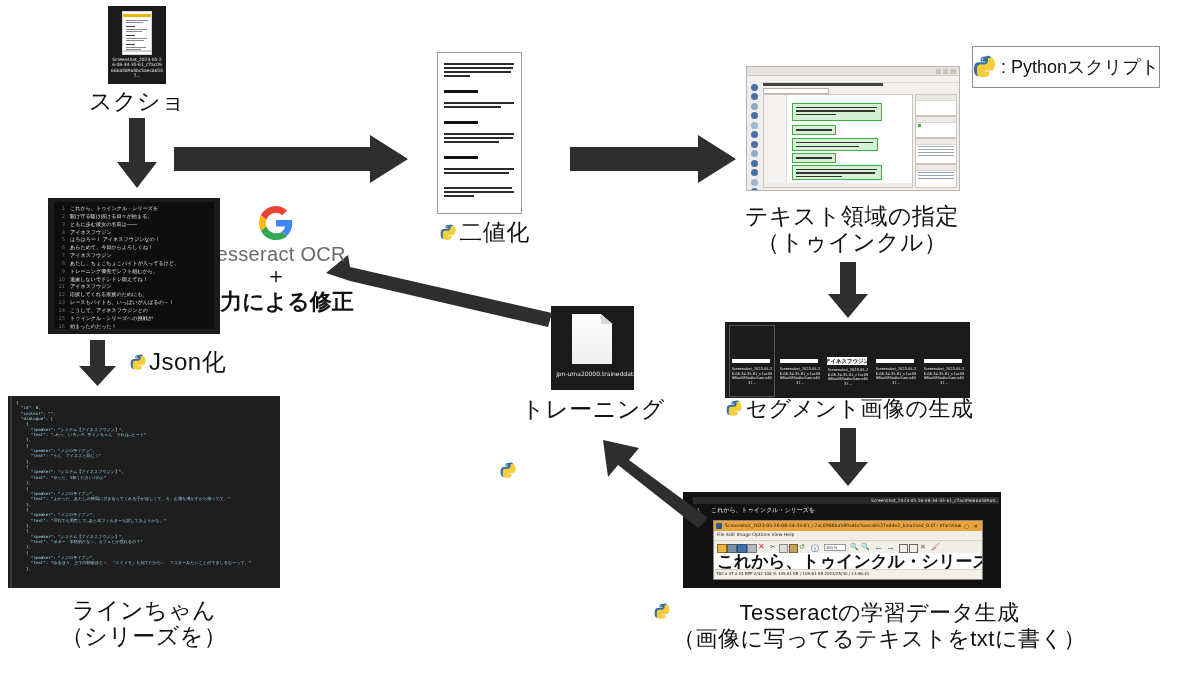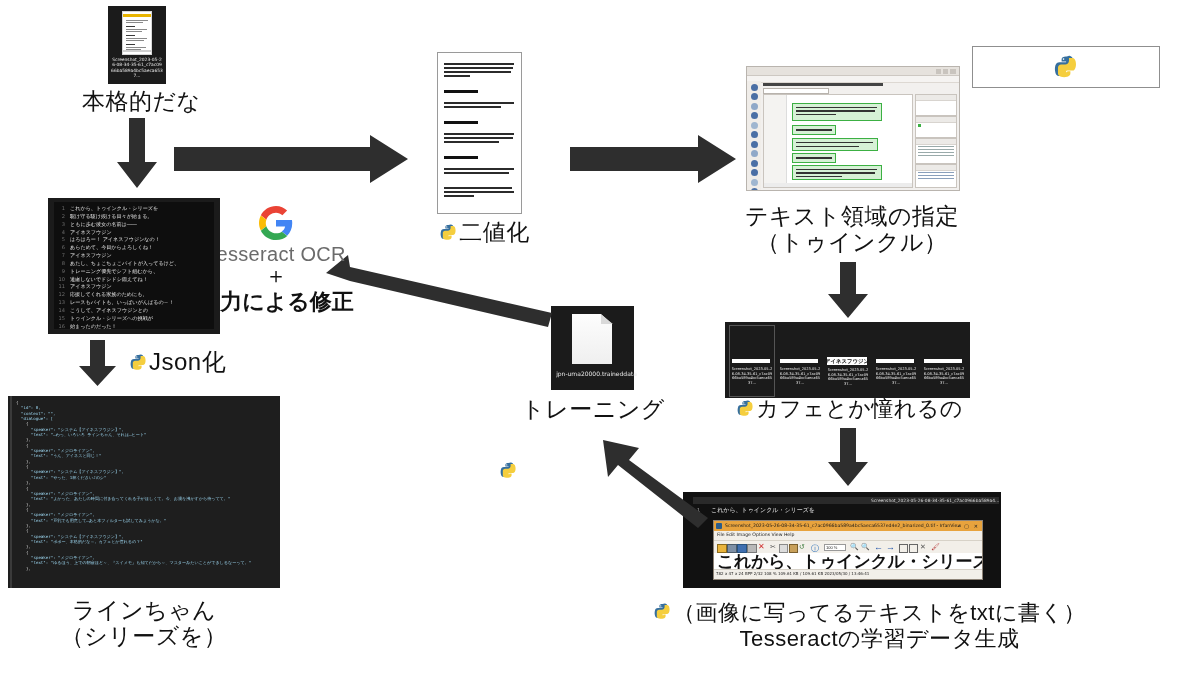--- a/index.html
+++ b/index.html
@@ -89,20 +89,21 @@
 </head>
 <body>
 
 <div class="legend" style="left:972px;top:46px;width:186px;height:40px;">
   <span class="pylogo">
     <svg width="24" height="24" viewBox="0 0 64 64">
       <path fill="#366f9e" d="M31.9 4c-6.9 0-11.6 2.1-11.6 7.2v6h11.9v1.9H14.7c-5.2 0-9.7 3.1-11.1 9.1-1.6 6.9-1.7 11.2 0 18.4 1.3 5.4 4.3 9.2 9.5 9.2h5.3v-8.3c0-5.9 5.1-11.1 11.1-11.1h11.8c5 0 9-4.1 9-9.1V11.2C50.3 6.3 46.1 2.6 41.2 1.8 38.2 1.3 35 4 31.9 4zm-6.4 4.6c1.2 0 2.2 1 2.2 2.3s-1 2.2-2.2 2.2c-1.3 0-2.3-1-2.3-2.2s1-2.3 2.3-2.3z"></path>
       <path fill="#f5ce3e" d="M52.1 19.1v8.1c0 6.2-5.2 11.3-11.1 11.3H29.2c-4.9 0-9 4.2-9 9.1v17.1c0 4.9 4.2 7.7 9 9.1 5.7 1.7 11.2 2 18-0 4.6-1.3 9-4 9-9.1v-6.8H44.4v-1.9h17.8c5.2 0 7.1-3.6 8.9-9.1 1.9-5.6 1.8-11-0-18.4-1.3-5.3-3.7-9.1-8.9-9.1h-10.1zm-6.7 37.2c1.3 0 2.3 1 2.3 2.2 0 1.3-1 2.3-2.3 2.3-1.2 0-2.2-1-2.2-2.3 0-1.2 1-2.2 2.2-2.2z" transform="translate(-8,-10) scale(0.92)"></path>
     </svg>
   </span>
+  <span class="t">: Pythonスクリプト</span>
 </div>
 
 <div class="thumbtile" style="left:108px;top:6px;width:58px;height:78px;padding:5px 3px;box-sizing:border-box;">
   <div class="thumbimg" style="width:28px;height:44px;">
     <div class="minipage">
       <div class="minibar" style="top:2px;height:3px;"></div>
       <div class="miniline" style="left:3px;right:3px;top:8px;"></div>
       <div class="miniline" style="left:3px;right:8px;top:10px;"></div>
       <div class="minilinedk" style="left:3px;width:9px;top:14px;"></div>
       <div class="miniline" style="left:3px;right:4px;top:17px;"></div>
@@ -112,21 +113,21 @@
       <div class="miniline" style="left:3px;right:7px;top:28px;"></div>
       <div class="minilinedk" style="left:3px;width:9px;top:32px;"></div>
       <div class="miniline" style="left:3px;right:5px;top:35px;"></div>
       <div class="miniline" style="left:3px;right:10px;top:37px;"></div>
       <div class="minibar" style="bottom:2px;height:2px;background:#cfcfcf;"></div>
     </div>
   </div>
   <div class="thumbcap">Screenshot_2023-05-26-08-34-35-61_c7ac0966ba589a4bc5aeca6537...</div>
 </div>
 
-<div class="abs lbl c" style="left:82px;top:88px;width:110px;font-size:23px;">本格的だな</div>
+<div class="abs lbl c" style="left:82px;top:88px;width:110px;font-size:23px;">スクショ</div>
 
 <svg class="arrow" style="left:115px;top:118px;" width="44" height="72">
   <polygon points="14,0 30,0 30,44 42,44 22,70 2,44 14,44" fill="#2e2e2e"></polygon>
 </svg>
 
 <svg class="arrow" style="left:174px;top:135px;" width="236" height="48">
   <polygon points="0,12 196,12 196,0 234,24 196,48 196,36 0,36" fill="#2e2e2e"></polygon>
 </svg>
 
 <div class="doc" style="left:437px;top:52px;width:83px;height:160px;">
@@ -283,21 +284,21 @@
   </div>
 </div>
 
 <div class="abs" style="left:700px;top:396px;width:300px;display:flex;align-items:center;justify-content:center;gap:2px;">
   <span class="pylogo">
     <svg width="17" height="17" viewBox="0 0 64 64">
       <path fill="#366f9e" d="M31.9 4c-6.9 0-11.6 2.1-11.6 7.2v6h11.9v1.9H14.7c-5.2 0-9.7 3.1-11.1 9.1-1.6 6.9-1.7 11.2 0 18.4 1.3 5.4 4.3 9.2 9.5 9.2h5.3v-8.3c0-5.9 5.1-11.1 11.1-11.1h11.8c5 0 9-4.1 9-9.1V11.2C50.3 6.3 46.1 2.6 41.2 1.8 38.2 1.3 35 4 31.9 4zm-6.4 4.6c1.2 0 2.2 1 2.2 2.3s-1 2.2-2.2 2.2c-1.3 0-2.3-1-2.3-2.2s1-2.3 2.3-2.3z"></path>
       <path fill="#f5ce3e" d="M52.1 19.1v8.1c0 6.2-5.2 11.3-11.1 11.3H29.2c-4.9 0-9 4.2-9 9.1v17.1c0 4.9 4.2 7.7 9 9.1 5.7 1.7 11.2 2 18-0 4.6-1.3 9-4 9-9.1v-6.8H44.4v-1.9h17.8c5.2 0 7.1-3.6 8.9-9.1 1.9-5.6 1.8-11-0-18.4-1.3-5.3-3.7-9.1-8.9-9.1h-10.1zm-6.7 37.2c1.3 0 2.3 1 2.3 2.2 0 1.3-1 2.3-2.3 2.3-1.2 0-2.2-1-2.2-2.3 0-1.2 1-2.2 2.2-2.2z" transform="translate(-8,-10) scale(0.92)"></path>
     </svg>
   </span>
-  <span class="lbl" style="font-size:22px;">カフェとか憧れるの</span>
+  <span class="lbl" style="font-size:22px;">セグメント画像の生成</span>
 </div>
 
 <svg class="arrow" style="left:826px;top:428px;" width="44" height="60">
   <polygon points="14,0 30,0 30,34 42,34 22,58 2,34 14,34" fill="#2e2e2e"></polygon>
 </svg>
 
 <div class="ivwrap" style="left:683px;top:492px;width:318px;height:96px;">
   <div style="position:absolute;left:10px;top:5px;right:2px;height:7px;background:#2a2a2a;"></div>
   <div class="ivtoprow" style="left:188px;top:5.5px;font-size:4.4px;">Screenshot_2023-05-26-08-34-35-61_c7ac0966ba589a4...</div>
   <div class="ivtoprow" style="left:14px;top:15px;font-size:5px;color:#aaa;">1</div>
@@ -342,22 +343,22 @@
 </div>
 
 <div class="abs" style="left:660px;top:600px;width:420px;display:flex;align-items:flex-start;justify-content:center;gap:2px;">
   <span class="pylogo" style="margin-top:3px;">
     <svg width="17" height="17" viewBox="0 0 64 64">
       <path fill="#366f9e" d="M31.9 4c-6.9 0-11.6 2.1-11.6 7.2v6h11.9v1.9H14.7c-5.2 0-9.7 3.1-11.1 9.1-1.6 6.9-1.7 11.2 0 18.4 1.3 5.4 4.3 9.2 9.5 9.2h5.3v-8.3c0-5.9 5.1-11.1 11.1-11.1h11.8c5 0 9-4.1 9-9.1V11.2C50.3 6.3 46.1 2.6 41.2 1.8 38.2 1.3 35 4 31.9 4zm-6.4 4.6c1.2 0 2.2 1 2.2 2.3s-1 2.2-2.2 2.2c-1.3 0-2.3-1-2.3-2.2s1-2.3 2.3-2.3z"></path>
       <path fill="#f5ce3e" d="M52.1 19.1v8.1c0 6.2-5.2 11.3-11.1 11.3H29.2c-4.9 0-9 4.2-9 9.1v17.1c0 4.9 4.2 7.7 9 9.1 5.7 1.7 11.2 2 18-0 4.6-1.3 9-4 9-9.1v-6.8H44.4v-1.9h17.8c5.2 0 7.1-3.6 8.9-9.1 1.9-5.6 1.8-11-0-18.4-1.3-5.3-3.7-9.1-8.9-9.1h-10.1zm-6.7 37.2c1.3 0 2.3 1 2.3 2.2 0 1.3-1 2.3-2.3 2.3-1.2 0-2.2-1-2.2-2.3 0-1.2 1-2.2 2.2-2.2z" transform="translate(-8,-10) scale(0.92)"></path>
     </svg>
   </span>
   <span style="display:inline-block;text-align:center;">
+    <span class="lbl" style="display:block;font-size:22px;">Tesseractの学習データ生成</span>
     <span class="lbl" style="display:block;font-size:22px;">（画像に写ってるテキストをtxtに書く）</span>
-    <span class="lbl" style="display:block;font-size:22px;">Tesseractの学習データ生成</span>
   </span>
 </div>
 
 <svg class="arrow" style="left:560px;top:418px;" width="160" height="110">
   <polygon points="148,100 138,110 58,47 48,59 43,22 79,30 69,42" fill="#2e2e2e"></polygon>
 </svg>
 
 <div class="abs" style="left:500px;top:462px;display:flex;align-items:center;gap:3px;">
   <span class="pylogo">
     <svg width="17" height="17" viewBox="0 0 64 64">

